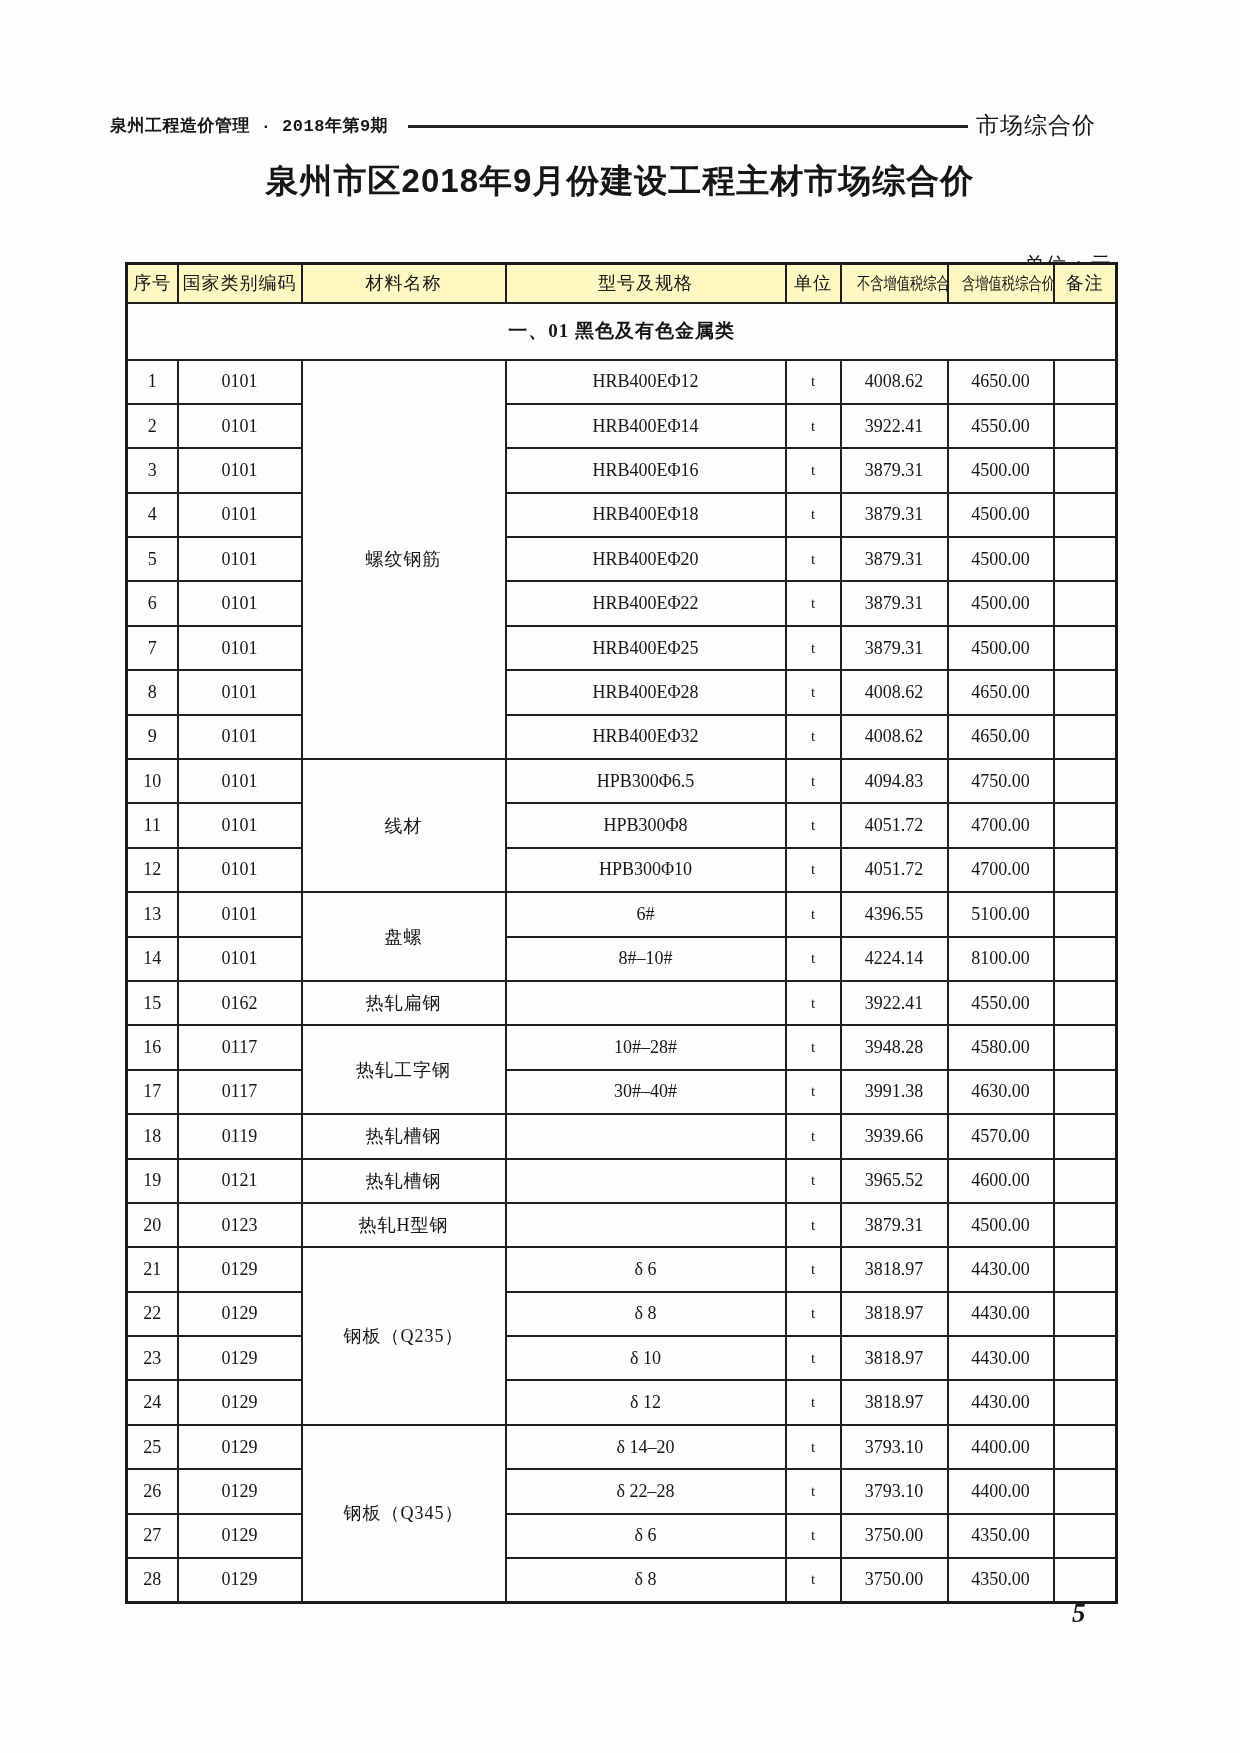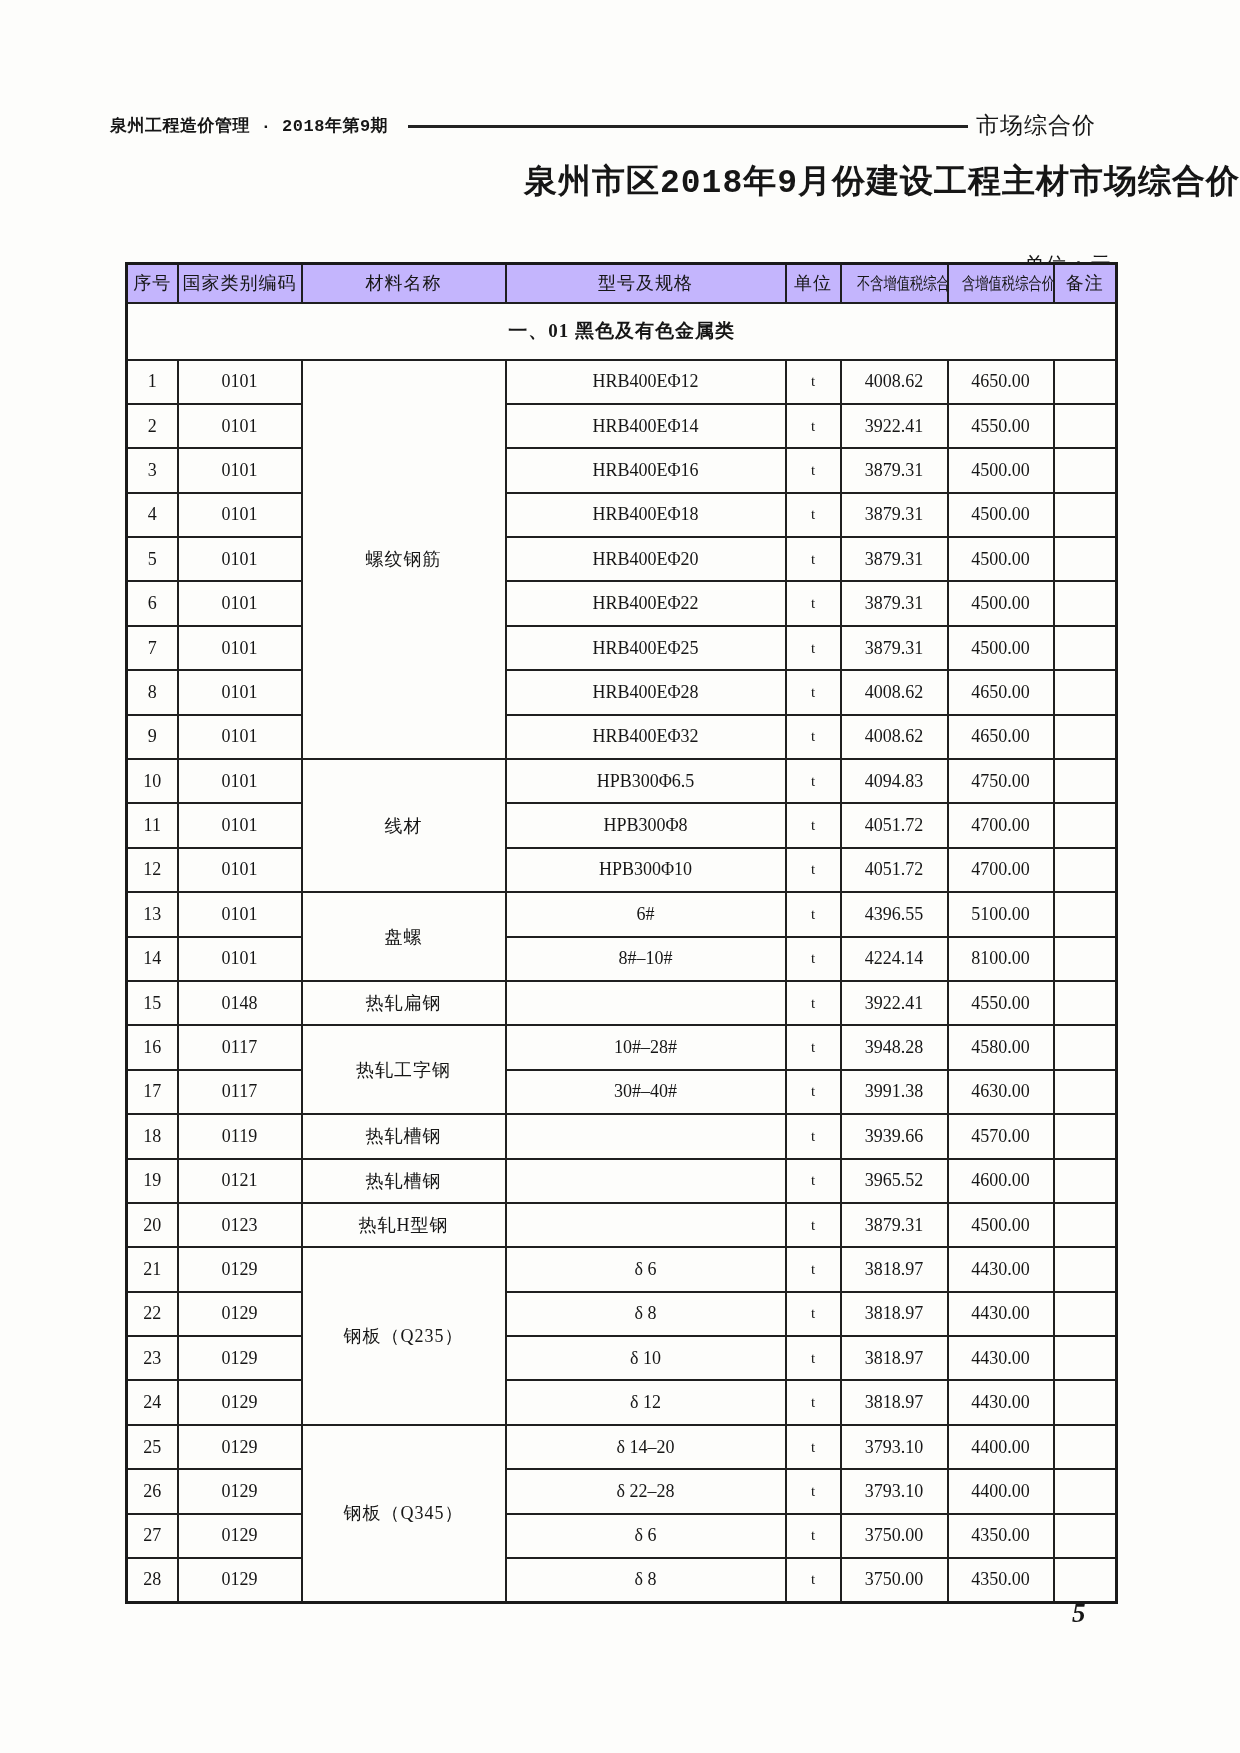--- a/index.html
+++ b/index.html
@@ -27,22 +27,22 @@
     margin: 2px 8px 0 20px;
   }
   .header-right {
     font-size: 23px; white-space: nowrap; letter-spacing: 1px;
     font-family: "Liberation Serif", "DejaVu Serif", serif;
   }
   
   .doc-title {
     position: absolute;
     top: 159px; left: 0; width: 1240px;
-    text-align: right;
-    font-family: Liberation Mono, monospace;
+    text-align: center;
+    font-family: Liberation Sans, sans-serif;
     font-weight: bold; font-size: 33px; letter-spacing: 1px;
   }
   .unit-note {
     position: absolute;
     top: 230px; right: 128px;
     font-size: 21px; letter-spacing: 1px; margin-top: 21px;
   }
   
   table.price-table {
     position: absolute;
@@ -50,21 +50,21 @@
     border-collapse: collapse; table-layout: fixed;
     border: 3px solid #1a1a1a;
   }
   .price-table th, .price-table td {
     border: 2px solid #1f1f1f;
     text-align: center; vertical-align: middle;
     overflow: hidden; white-space: nowrap;
     padding: 0;
   }
   .price-table thead th {
-    background: #c4b5fd;
+    background: #fef9c3;
     font-weight: normal; font-size: 18px;
     height: 39px; letter-spacing: 1px;
   }
   .squeeze {
     display: inline-block;
     font-size: 17px; letter-spacing: 0;
     transform: scaleX(0.78); transform-origin: center;
     white-space: nowrap;
   }
   td.section-cell {
@@ -249,21 +249,21 @@
         <td>14</td>
         <td>0101</td>
         <td>8#–10#</td>
         <td class="cell-unit">t</td>
         <td>4224.14</td>
         <td>8100.00</td>
         <td></td>
       </tr>
       <tr>
         <td>15</td>
-        <td>0148</td>
+        <td>0162</td>
         <td class="cell-material" rowspan="1">热轧扁钢</td>
         <td></td>
         <td class="cell-unit">t</td>
         <td>3922.41</td>
         <td>4550.00</td>
         <td></td>
       </tr>
       <tr>
         <td>16</td>
         <td>0117</td>

